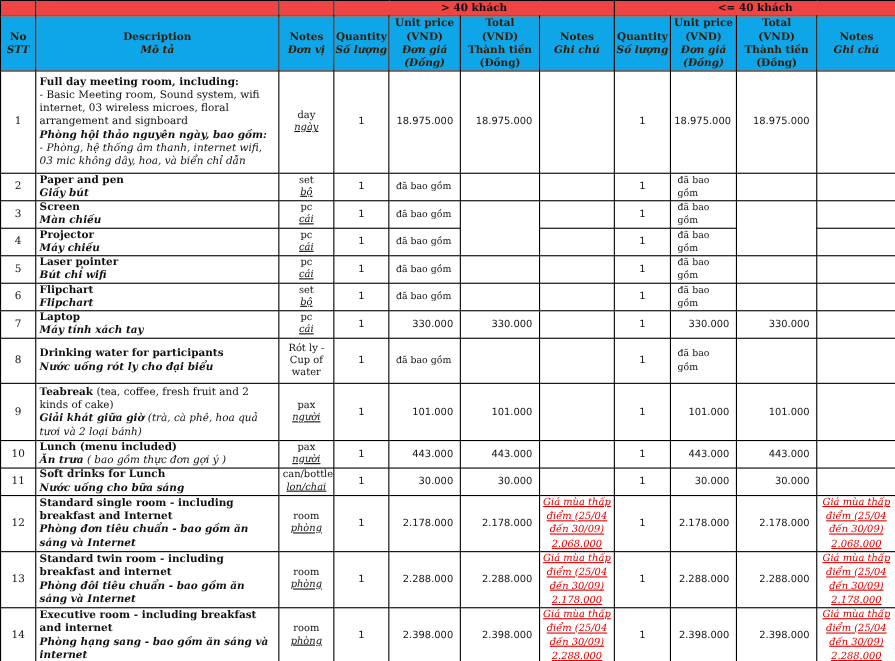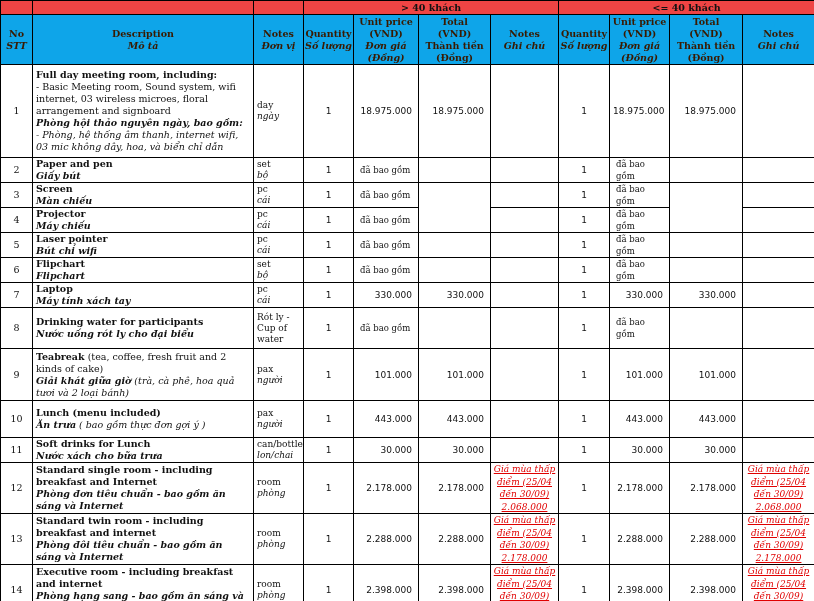--- a/index.html
+++ b/index.html
@@ -8,22 +8,22 @@
   td, th { border: 1px solid #000; padding: 0 3px; overflow: hidden; vertical-align: middle; }
   .yellow td { background: #ef4444; height: 13px; font-weight: bold; text-align: center; padding: 0; }
   .hdr th { background: #0ea5e9; font-weight: bold; color: #3a1a00; height: 49px; padding: 0 1px; }
   .hdr th i { font-weight: bold; }
   .c { text-align: center; }
   .r { text-align: right; padding-right: 6px; margin-left: 13px; }
   .desc { text-align: left; padding-left: 3px; }
   .desc b { font-weight: bold; }
   .vi { font-style: italic; font-weight: bold; }
   .vi-sub { font-style: italic; font-weight: normal; }
-  .unit { text-align: left; font-size: 9px; line-height: 11px; }
-  .unit i { font-style: italic; }
+  .unit { text-align: center; font-size: 9px; line-height: 11px; }
+  .unit i { font-style: italic; text-decoration: underline; }
   .incl { font-size: 8.5px; text-align: left; padding-left: 6px; }
   .red { color: #e00000; font-style: italic; text-align: center; font-size: 9px; line-height: 12.5px; padding: 0; }
   .red span { text-decoration: underline; }
   .num { font-family: "DejaVu Sans", sans-serif; font-size: 9px; }
 </style>
 </head>
 <body>
 
 <table>
   <colgroup>
@@ -170,36 +170,36 @@
         <td class="unit"><span>pax</span><br><i>người</i></td>
         <td class="c num">1</td>
         <td class="r num">101.000</td>
         <td class="r num">101.000</td>
         <td></td>
         <td class="c num">1</td>
         <td class="r num">101.000</td>
         <td class="r num">101.000</td>
         <td></td>
       </tr>
-      <tr style="height: 37px;">
+      <tr style="height: 25px;">
         <td class="c">10</td>
         <td class="desc"><b>Lunch (menu included)</b><br><span class="vi">Ăn trưa</span><span class="vi-sub"> ( bao gồm thực đơn gợi ý )</span></td>
         <td class="unit"><span>pax</span><br><i>người</i></td>
         <td class="c num">1</td>
         <td class="r num">443.000</td>
         <td class="r num">443.000</td>
         <td></td>
         <td class="c num">1</td>
         <td class="r num">443.000</td>
         <td class="r num">443.000</td>
         <td></td>
       </tr>
       <tr style="height: 25px;">
         <td class="c">11</td>
-        <td class="desc"><b>Soft drinks for Lunch</b><br><span class="vi">Nước xách cho bữa trưa</span></td>
+        <td class="desc"><b>Soft drinks for Lunch</b><br><span class="vi">Nước uống cho bữa sáng</span></td>
         <td class="unit"><span>can/bottle</span><br><i>lon/chai</i></td>
         <td class="c num">1</td>
         <td class="r num">30.000</td>
         <td class="r num">30.000</td>
         <td></td>
         <td class="c num">1</td>
         <td class="r num">30.000</td>
         <td class="r num">30.000</td>
         <td></td>
       </tr>

